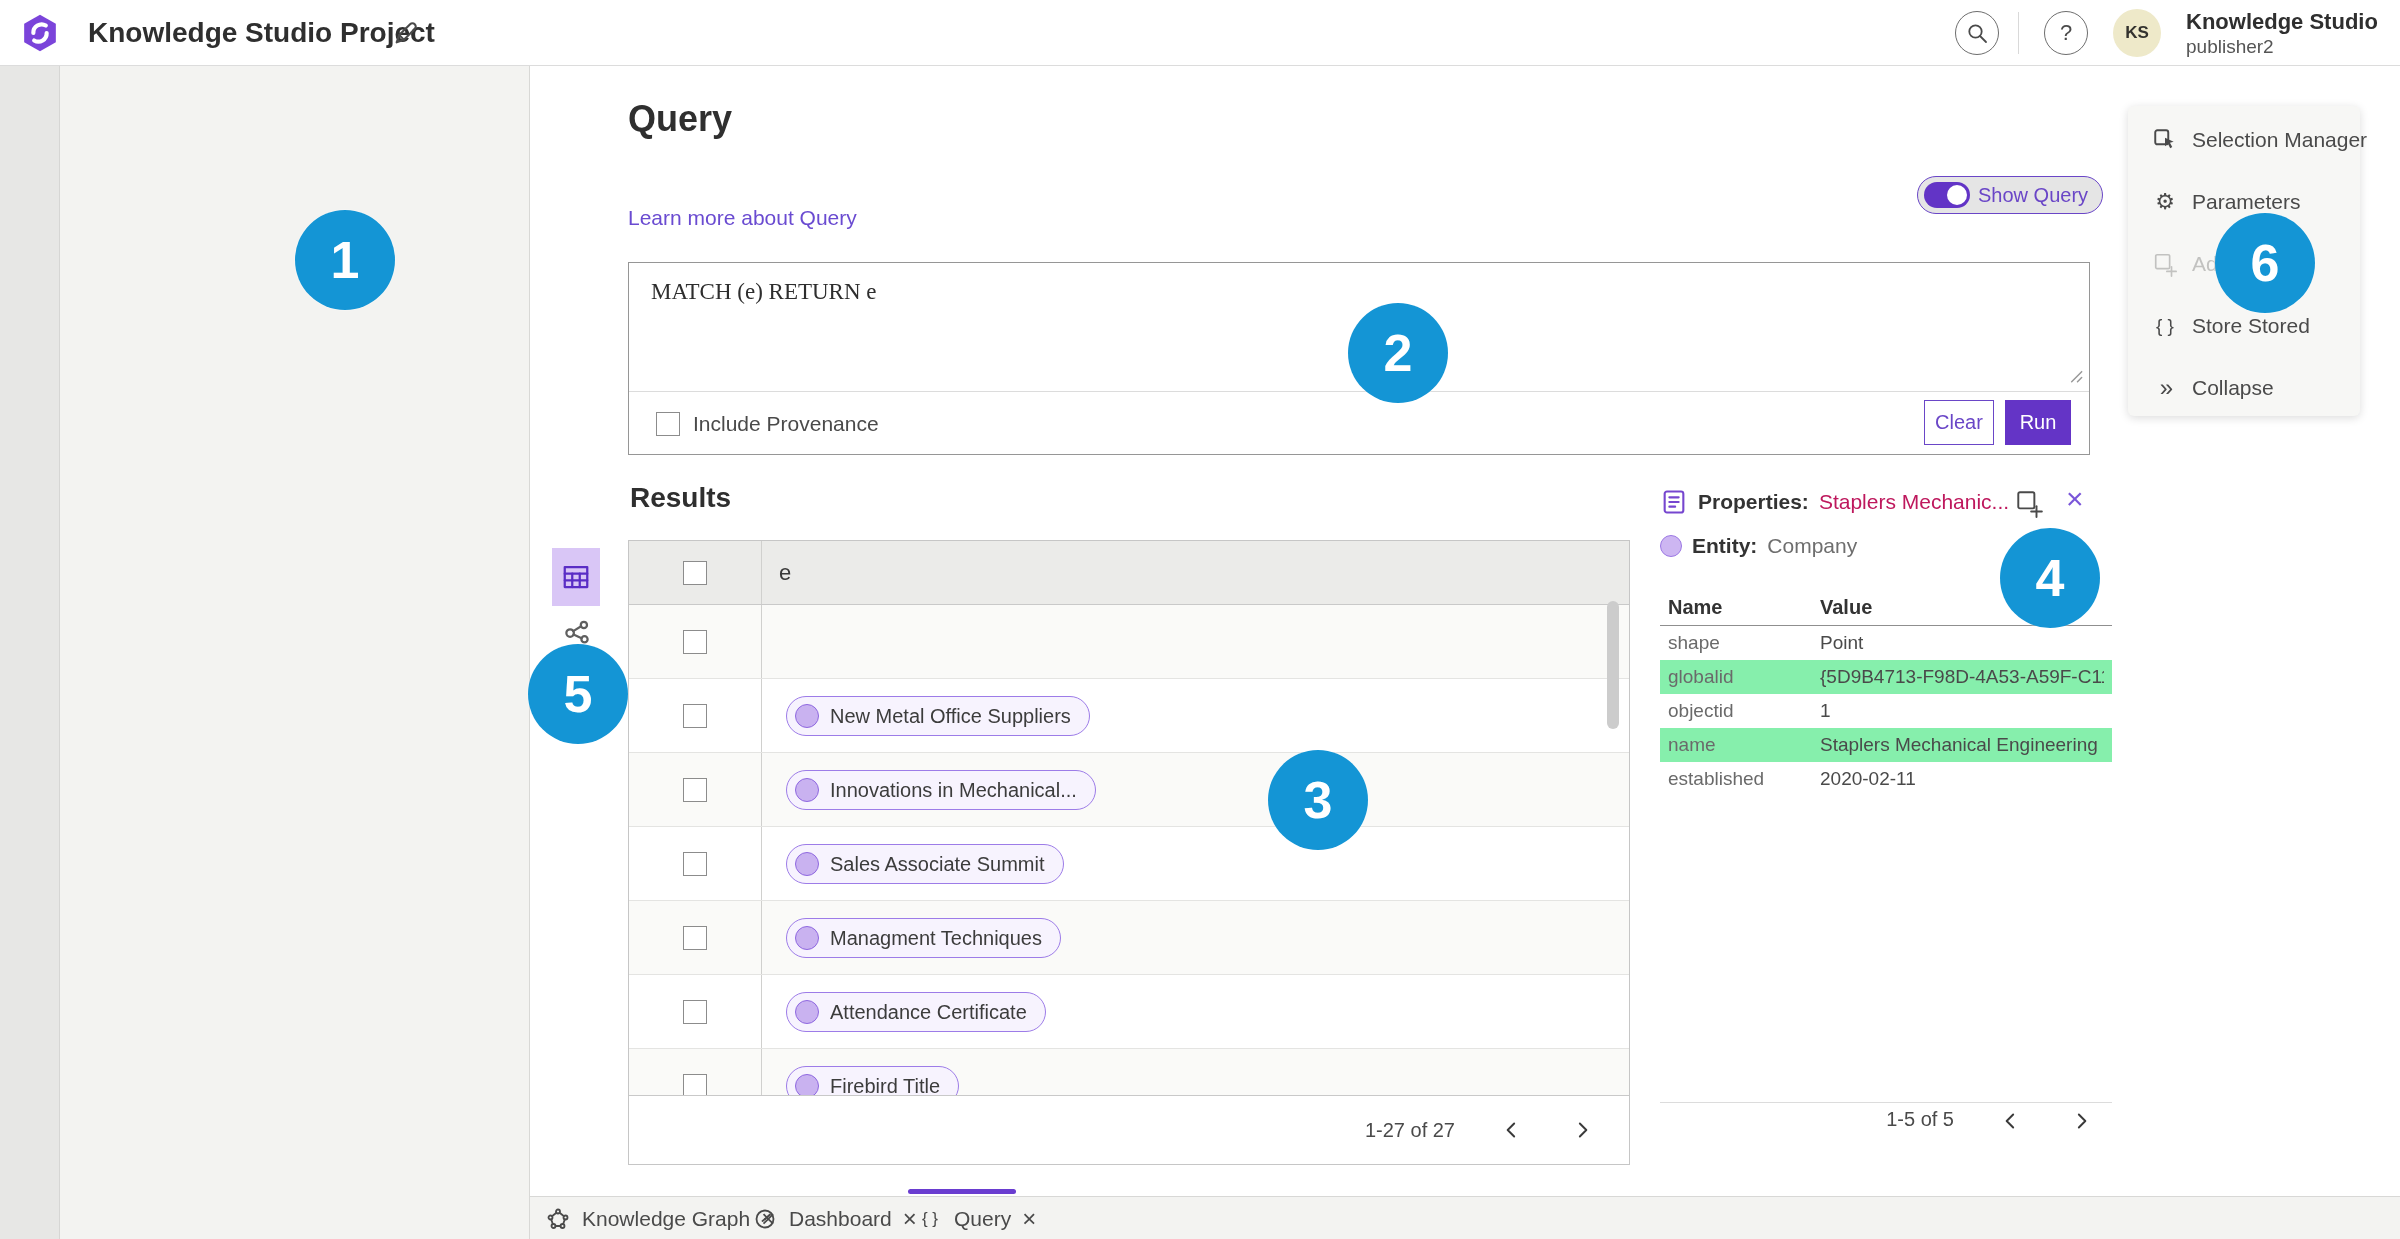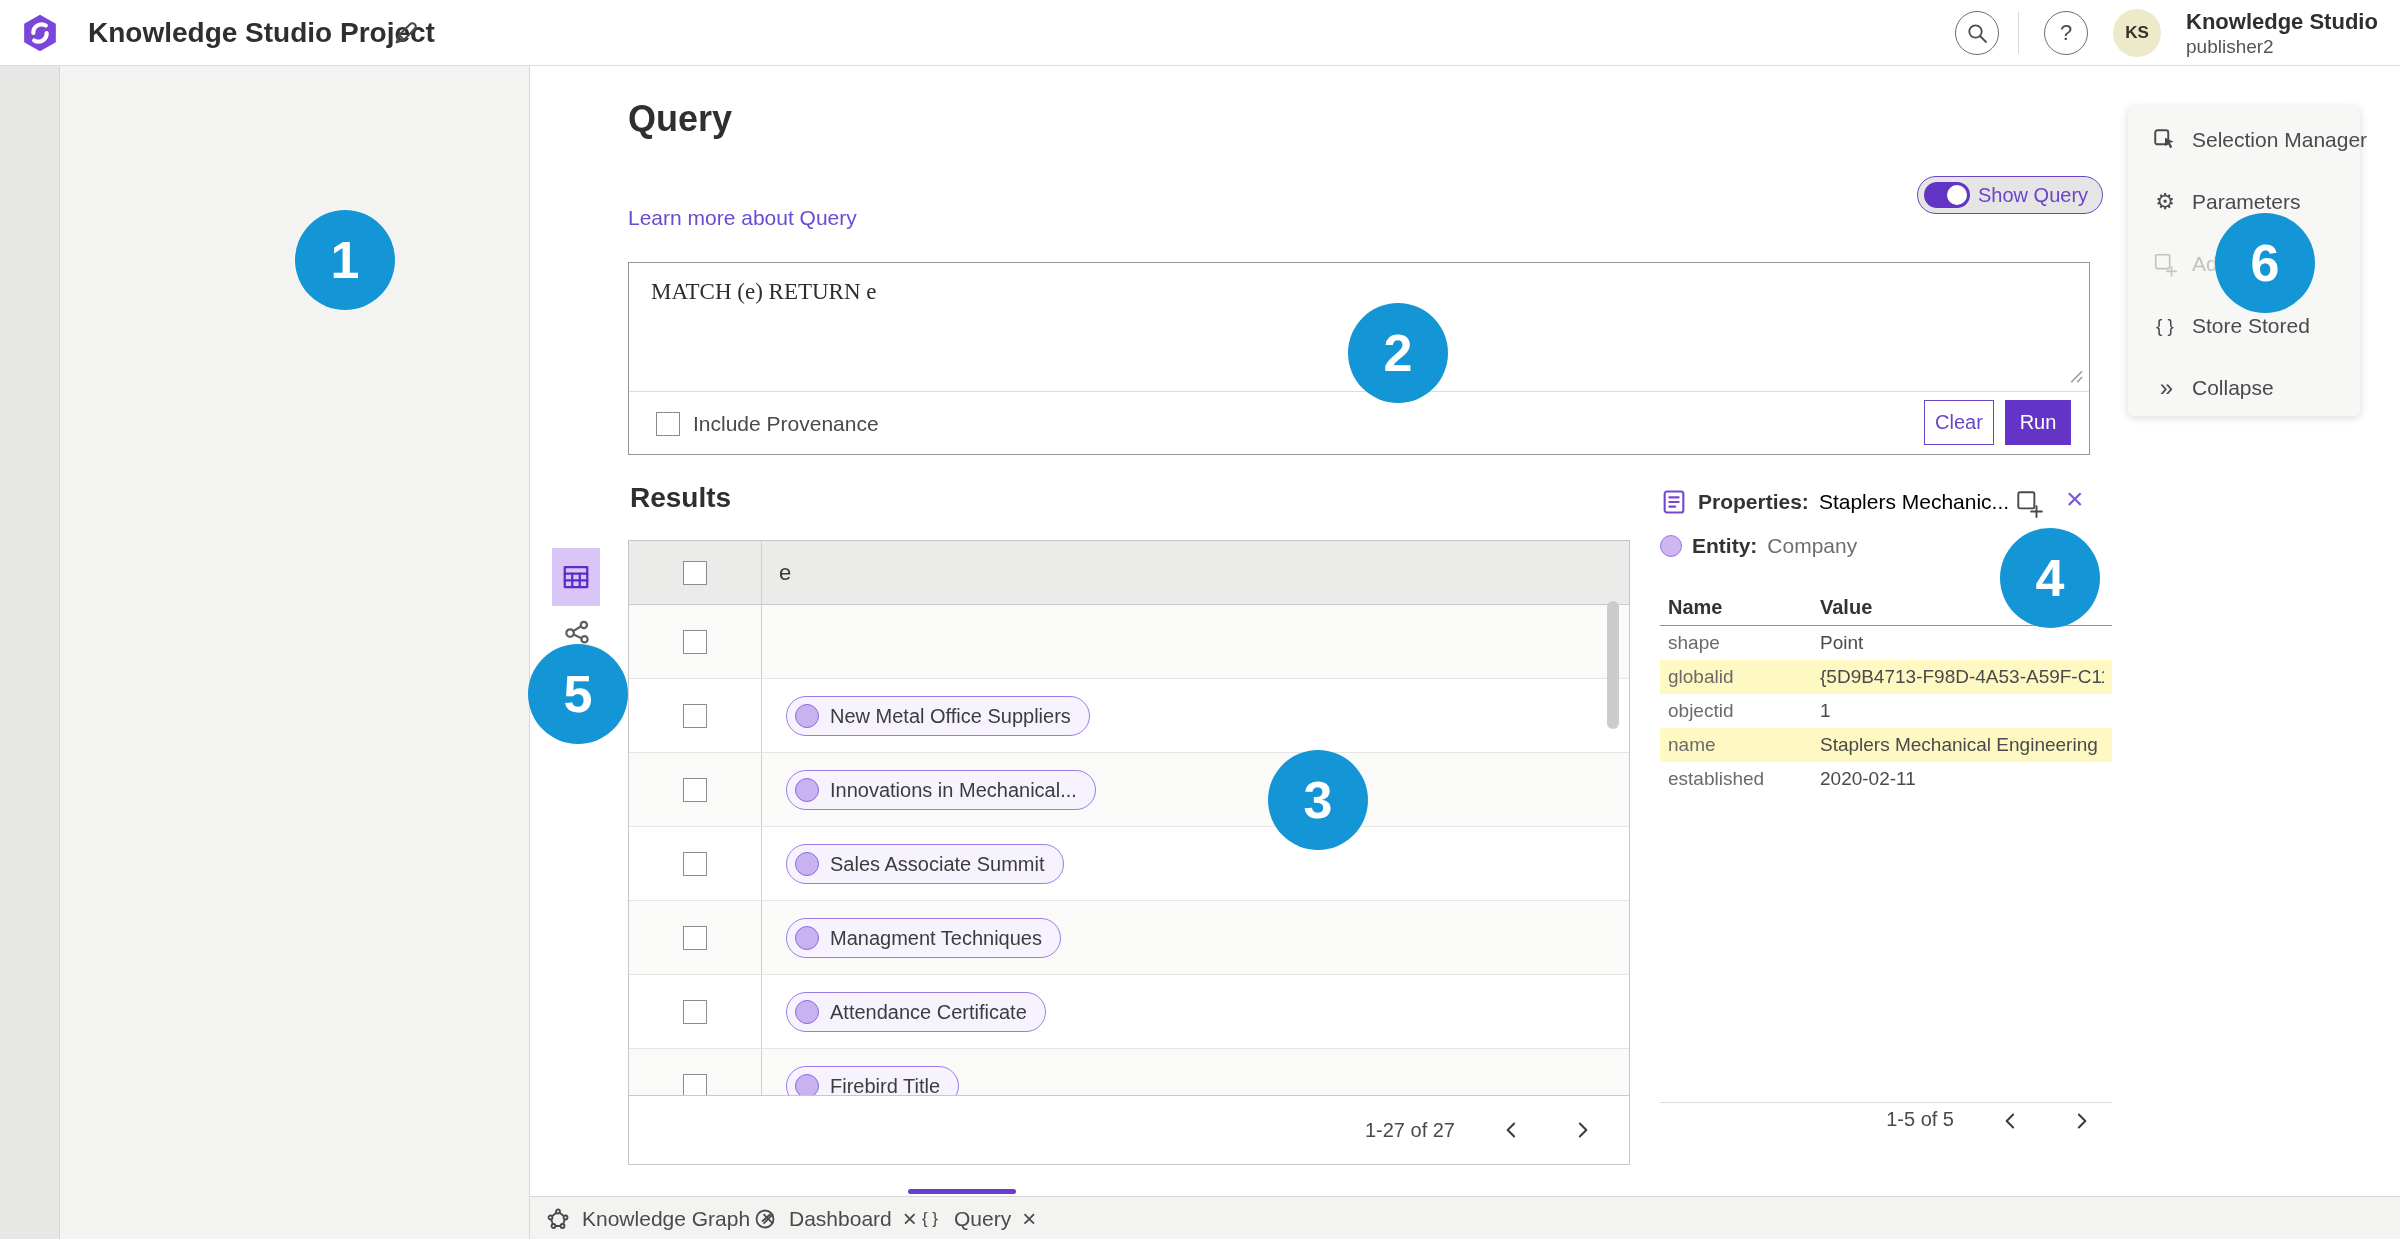--- a/index.html
+++ b/index.html
@@ -83,33 +83,33 @@
   .pill-label { font-size:20px; color:#3c3c3c; white-space:nowrap; }
   .vthumb { position:absolute; right:10px; top:60px; width:12px; height:128px; background:#cccccc; border-radius:7px; }
   .rfoot { position:absolute; left:0; top:554px; width:1000px; height:69px; border-top:1px solid #c9c9c9; background:#fff; display:flex; align-items:center; justify-content:flex-end; gap:44px; padding-right:34px; }
   .pag-text { font-size:20px; color:#4a4a4a; }
   .pag-chev { width:26px; height:26px; color:#3a3a3a; }
 
   
   .props-head { left:1660px; top:488px; display:flex; align-items:center; gap:10px; }
   .props-icon { width:28px; height:28px; color:#7646cf; }
   .props-label { font-size:21px; font-weight:700; color:#333; }
-  .props-link { font-size:21px; color:#000000; }
+  .props-link { font-size:21px; color:#be185d; }
   .props-add { left:2014px; top:488px; width:30px; height:30px; color:#4a4a4a; }
   .props-close { left:2066px; top:482px; font-size:30px; color:#7a56d9; }
   .entity-row { left:1660px; top:534px; display:flex; align-items:center; gap:10px; }
   .entity-dot { width:22px; height:22px; border-radius:50%; background:#cdb6f2; border:1.5px solid #9c78e4; }
   .entity-label { font-size:21px; font-weight:700; color:#333; }
   .entity-value { font-size:21px; color:#6e6e6e; }
   .ptable { left:1660px; top:594px; width:452px; }
   .ptable-head { position:relative; height:32px; border-bottom:1.5px solid #8f8f8f; }
   .ptable-head .ph1 { position:absolute; left:8px; top:2px; font-size:20px; font-weight:700; color:#333; }
   .ptable-head .ph2 { position:absolute; left:160px; top:2px; font-size:20px; font-weight:700; color:#333; }
   .prow { position:relative; height:34px; }
-  .prow.alt { background:#fef9c3; }
+  .prow.alt { background:#86efac; }
   .prow .pn { position:absolute; left:8px; top:6px; font-size:19px; color:#6a6a6a; }
   .prow .pv { position:absolute; left:160px; top:6px; width:284px; font-size:19px; color:#4a4a4a; white-space:nowrap; overflow:hidden; }
   .props-foot-line { left:1660px; top:1102px; width:452px; height:1px; background:#dcdcdc; }
   .props-foot { left:1660px; top:1108px; width:452px; height:48px; display:flex; align-items:flex-start; justify-content:flex-end; gap:44px; padding-right:18px; }
 
   
   .action-card { left:2128px; top:106px; width:232px; height:310px; background:#f7f7f5; border-radius:6px; box-shadow:0 2px 10px rgba(0,0,0,.14); z-index:20; }
   .act-item { position:absolute; left:0; width:232px; height:62px; display:flex; align-items:center; gap:14px; padding-left:24px; color:#4a4a4a; }
   .act-item .aicon { width:26px; height:26px; display:flex; align-items:center; justify-content:center; }
   .act-item .alabel { font-size:21px; white-space:nowrap; }

